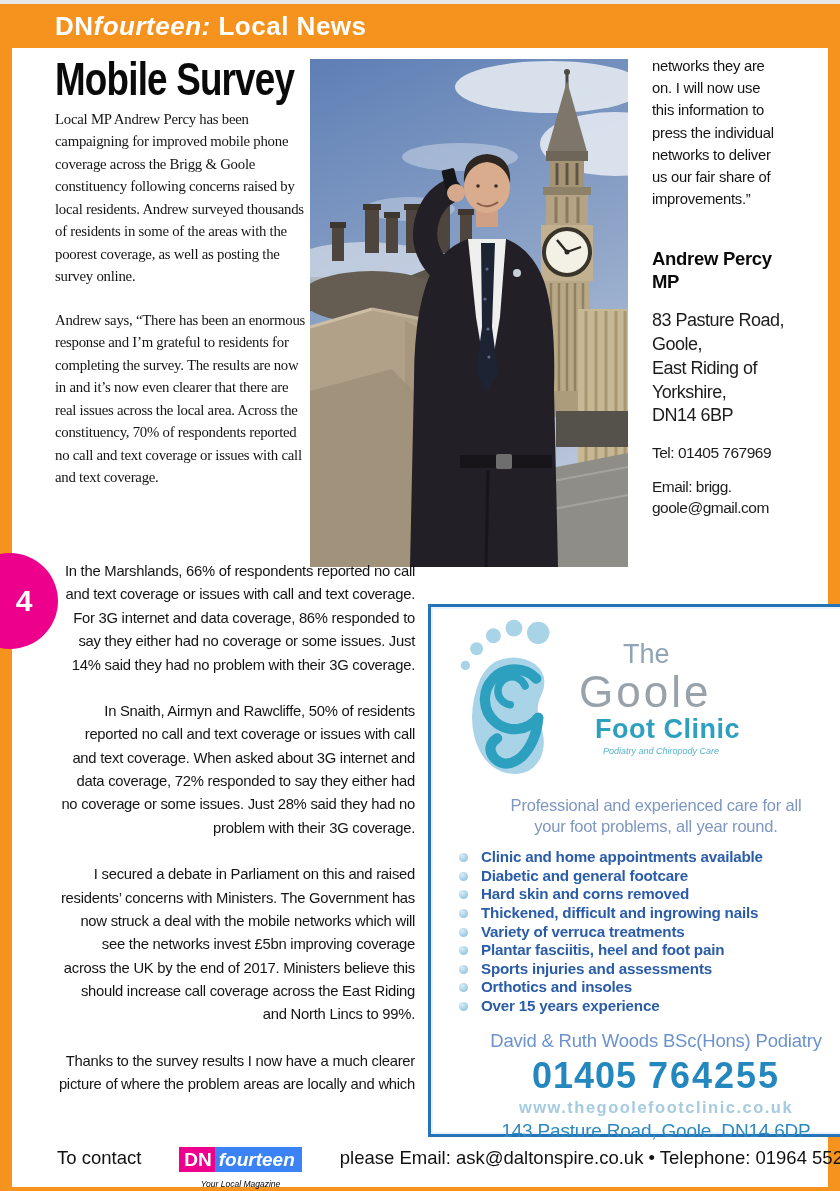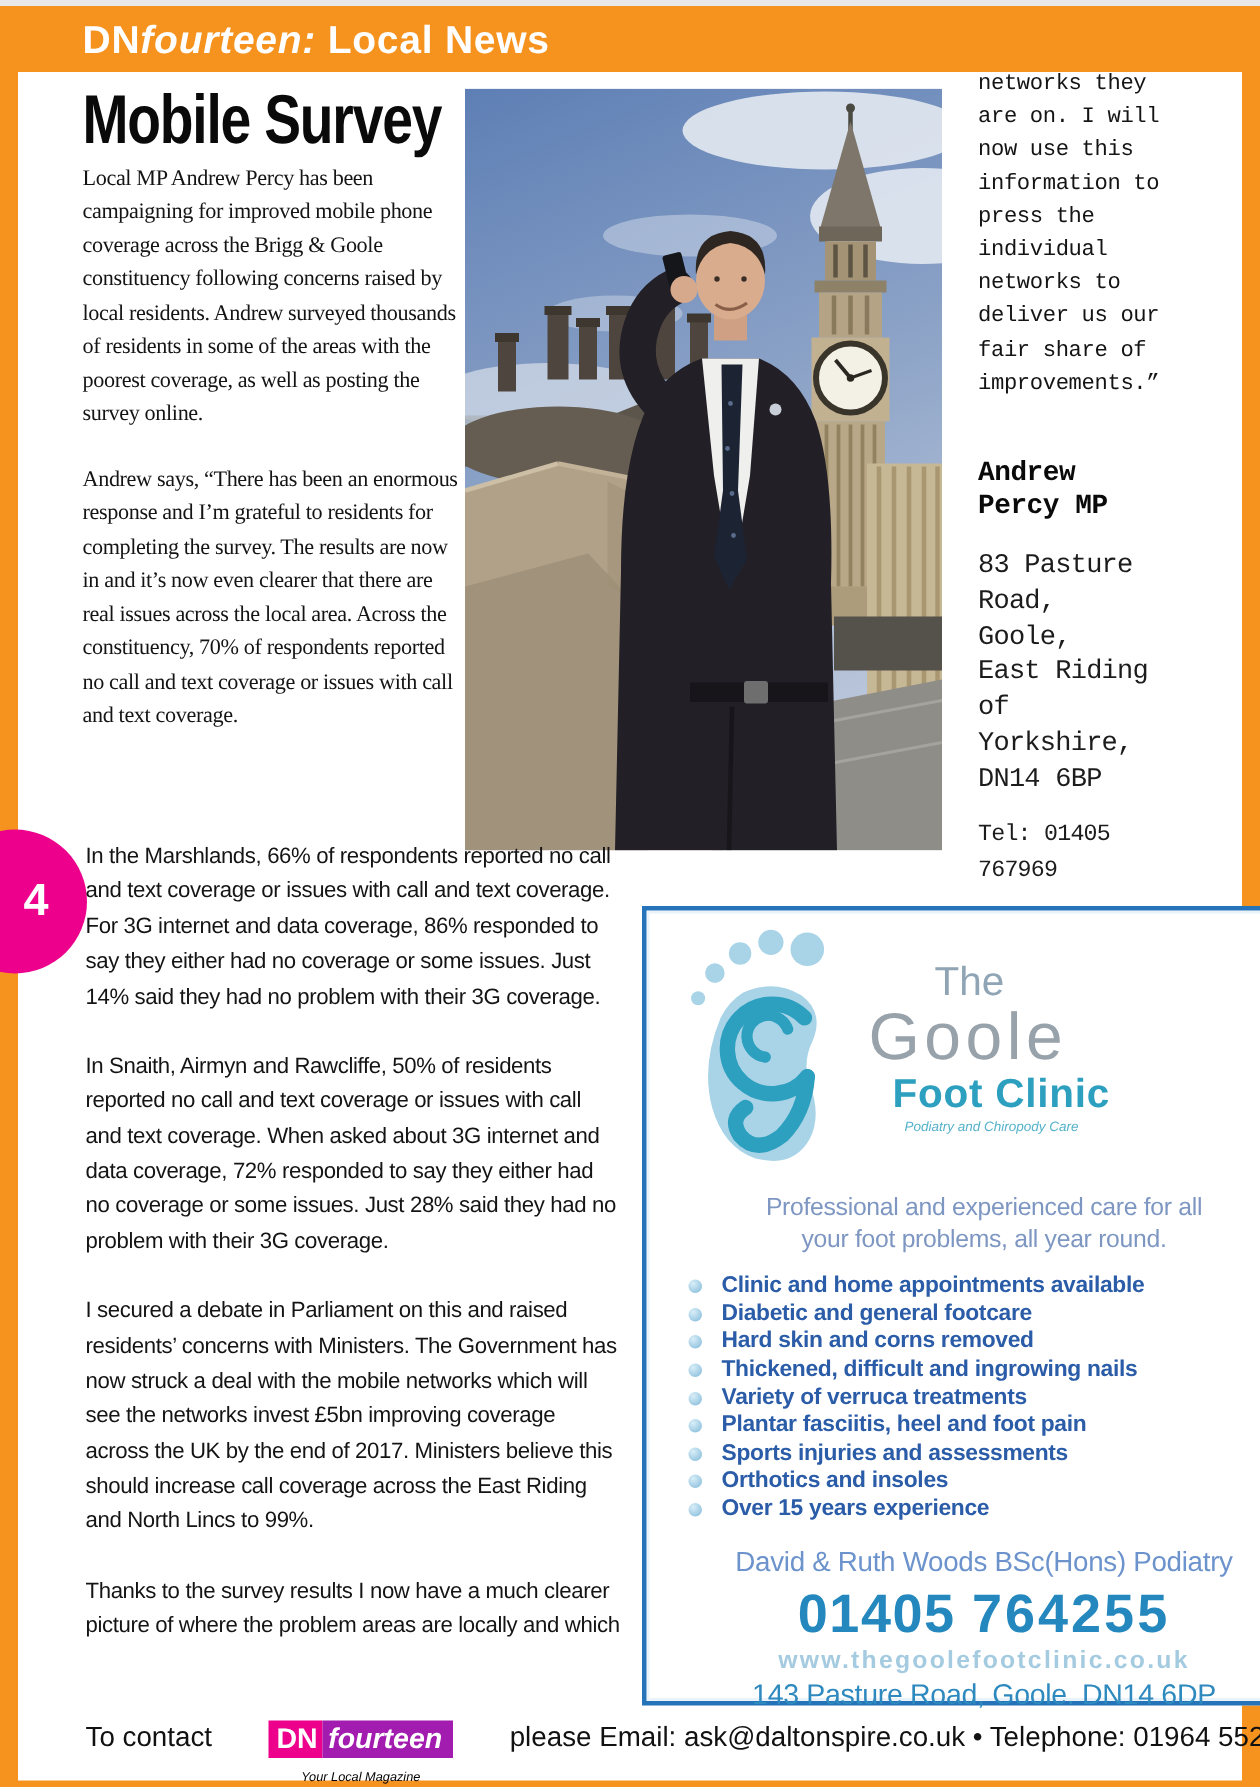--- a/index.html
+++ b/index.html
@@ -19,32 +19,32 @@
   .article-title { position:absolute; left:55px; top:48px; font-size:46px; font-weight:bold; color:#0a0a0a; letter-spacing:-1px; transform:scaleX(0.8); transform-origin:left top; white-space:nowrap; }
 
   .cond { letter-spacing:-0.25px; color:#141414; }
 
   .col-left { position:absolute; left:55px; top:104px; width:256px; font-size:14.8px; line-height:1.52; }
   .col-left p { margin-bottom:21px;font-family:Liberation Serif, serif; }
 
   .photo { position:absolute; left:310px; top:55px; width:318px; height:508px; overflow:hidden; }
   .photo svg { display:block; }
 
-  .col-right { position:absolute; left:652px; top:41px; width:134px; font-size:14.8px; line-height:1.5;font-family:Liberation Mono, monospace; }
+  .col-right { position:absolute; left:652px; top:51px; width:134px; font-size:14.8px; line-height:1.5; }
   .author { margin-top:38px; font-weight:bold; font-size:18.5px; line-height:1.22; letter-spacing:-0.3px; color:#0a0a0a; width:120px; }
   .address { margin-top:16px; font-size:18px; line-height:1.32; letter-spacing:-0.5px; color:#1c1c1c; }
   .address span { display:block; }
   .tel { margin-top:13px; font-size:15.5px; letter-spacing:-0.5px; color:#1c1c1c; }
   .email { margin-top:13px; font-size:15.5px; line-height:1.32; letter-spacing:-0.5px; color:#1c1c1c; }
   .email span { display:block; }
 
   .page-circle { position:absolute; left:-38px; top:549px; width:96px; height:96px; border-radius:50%; background:#EC008C; color:#fff; font-size:30px; font-weight:bold; display:flex; align-items:center; justify-content:center; padding-left:28px; }
 
   .col-main { position:absolute; left:57px; top:556px; width:358px; font-size:14.8px; line-height:1.58; }
-  .col-main p { margin-bottom:23px; }
+  .col-main p { margin-bottom:23px;text-align:right; }
 
   
   .ad { position:absolute; left:428px; top:600px; width:456px; height:533px; background:#fff; border:3px solid #2573B8; box-shadow:inset 0 0 0 2px #EAF3FA; padding:6px 10px; }
   .ad-top { position:relative; height:182px; }
   .ad-foot-logo { position:absolute; left:2px; top:2px; }
   .ad-brand { position:absolute; left:138px; top:28px; line-height:1; }
   .brand-the  { font-size:27px; color:#8FA5B5; margin-left:44px; }
   .brand-name { font-size:44px; color:#98A2AA; letter-spacing:3px; margin-top:2px; }
   .brand-sub  { font-size:27px; font-weight:bold; color:#2D9FBF; margin-left:16px; margin-top:2px; letter-spacing:0.5px; }
   .brand-tag  { font-size:9px; color:#55B2C9; margin-left:24px; margin-top:4px; font-style:italic; }
@@ -62,21 +62,21 @@
   .ad-phone { text-align:center; color:#2488BE; font-size:36px; font-weight:bold; margin-top:3px; letter-spacing:1px; }
   .ad-phone .ph-b { letter-spacing:2px; }
   .ad-web { text-align:center; color:#A5CBE0; font-size:16.5px; font-weight:bold; letter-spacing:1.5px; margin-top:1px; }
   .ad-addr { text-align:center; color:#2E89BE; font-size:19px; letter-spacing:-0.2px; margin-top:3px; }
 
   
   .footer { position:absolute; left:57px; top:1143px; width:730px; display:flex; align-items:flex-start; font-size:18.5px; color:#111; white-space:nowrap;gap:31px; }
   .dn-logo { display:inline-block; margin:0 7px; text-align:center; line-height:1; }
   .dn-logo-row { display:flex; }
   .dn-pink { background:#EC008C; color:#fff; font-weight:bold; font-size:19px; padding:3px 3px 3px 5px; }
-  .dn-black { background:#a21caf; color:#fff; font-weight:bold; font-style:italic; font-size:19px; padding:3px 7px 3px 4px; }
+  .dn-black { background:#3b82f6; color:#fff; font-weight:bold; font-style:italic; font-size:19px; padding:3px 7px 3px 4px; }
   .dn-tag { font-size:8.5px; font-style:italic; color:#000; margin-top:1px; text-align:right; }
 </style>
 </head>
 <body>
 
 <div id="page">
 
   <div class="band-top"></div>
   <div class="strip-left"></div>
   <div class="strip-right"></div>

